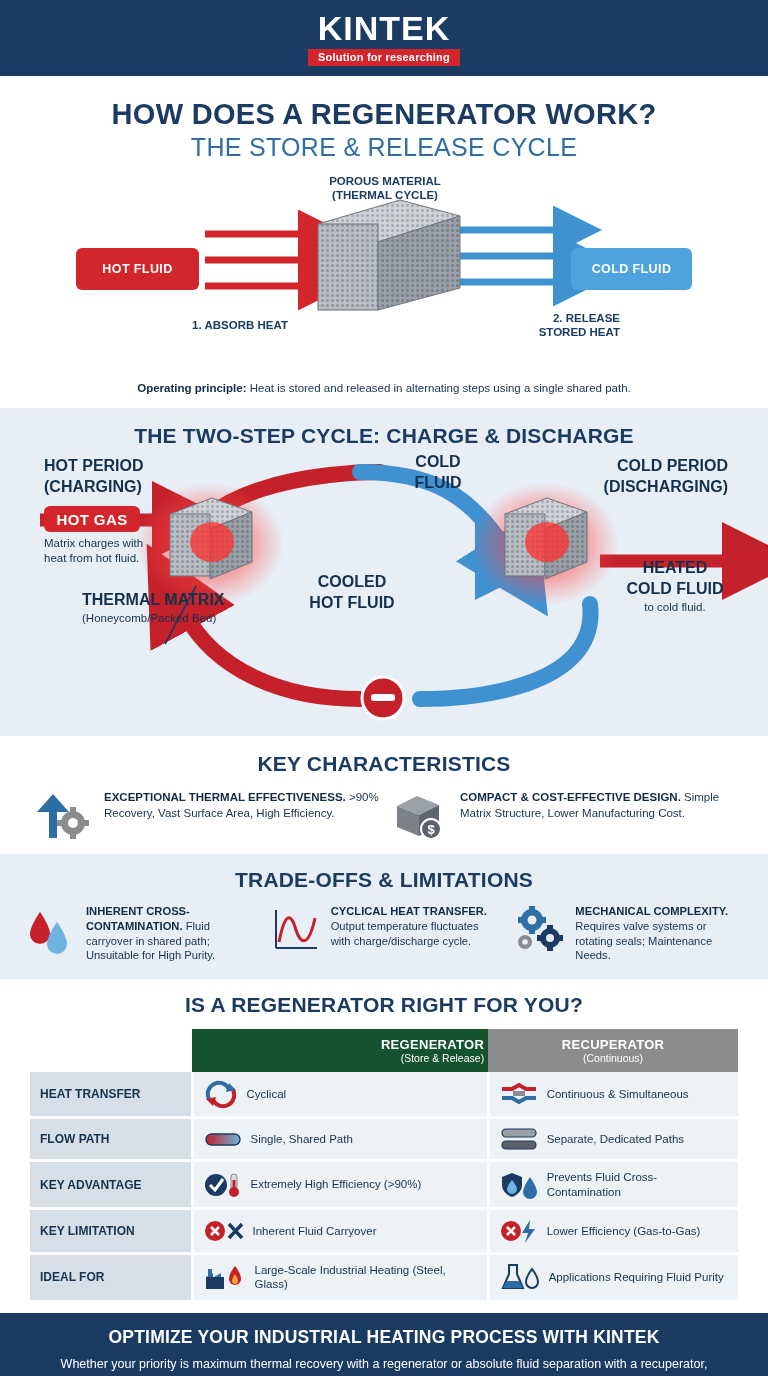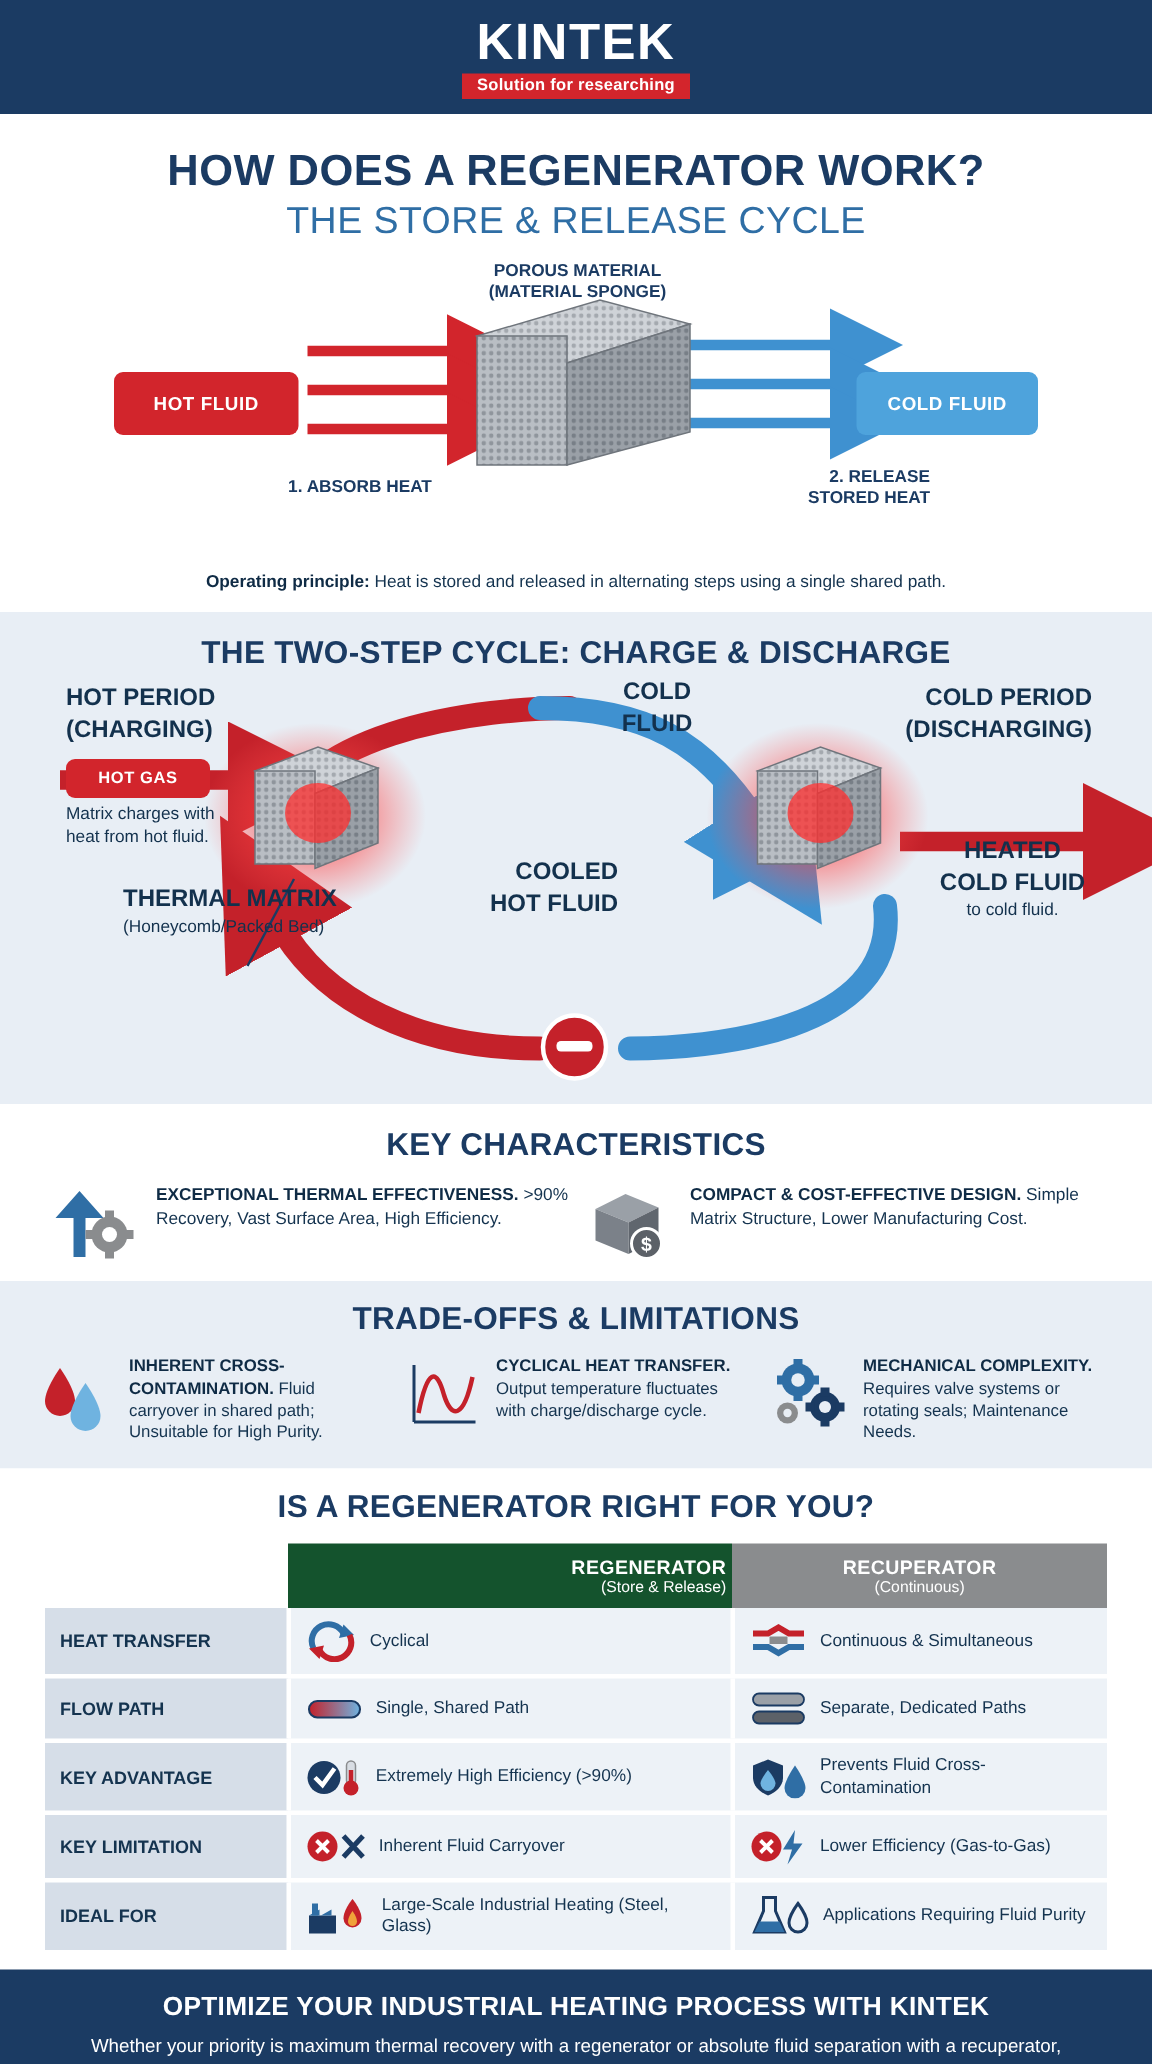--- a/index.html
+++ b/index.html
@@ -168,21 +168,21 @@
 
       <g>
         <polygon points="318,46 400,22 460,38 378,64" fill="url(#meshTop)" stroke="#6f757c" stroke-width="1"></polygon>
         <rect x="318" y="46" width="60" height="86" fill="url(#mesh)" stroke="#6f757c" stroke-width="1"></rect>
         <polygon points="378,64 460,38 460,110 378,132" fill="url(#meshSide)" stroke="#6f757c" stroke-width="1"></polygon>
       </g>
     </svg>
 
     <div class="hero-label" style="left:270px; top:-4px; width:230px;text-align:center;">
       <span>POROUS MATERIAL</span><br>
-      <span>(MATERIAL SPONGE)</span>
+      <span>(THERMAL CYCLE)</span>
     </div>
 
     <div class="pill hot">HOT FLUID</div>
     <div class="pill cold">COLD FLUID</div>
 
     <div class="hero-label" style="left:140px; top:140px; width:200px;">1. ABSORB HEAT</div>
     <div class="hero-label" style="left:420px; top:133px; width:200px;text-align:right;">
       <span>2. RELEASE</span><br>
       <span>STORED HEAT</span>
     </div>
@@ -262,30 +262,30 @@
         </g>
 
         <line x1="165" y1="190" x2="196" y2="132" stroke="#1b3b63" stroke-width="1.6"></line>
       </svg>
 
       <div class="cyc-txt" style="left:44px; top:2px; width:150px;">
         <span class="bold">HOT PERIOD</span><br>
         <span class="bold">(CHARGING)</span>
       </div>
 
-      <div class="pill hot" style="left:44px; top:52px; width:96px; height:26px; font-size:11px;">HOT GAS</div>
+      <div class="pill hot" style="left:44px; top:52px; width:96px; height:26px; font-size:15px;">HOT GAS</div>
 
       <div class="cyc-txt" style="left:44px; top:82px; width:120px;">Matrix charges with heat from hot fluid.</div>
 
       <div class="cyc-txt" style="left:82px; top:136px; width:190px;">
         <span class="bold">THERMAL MATRIX</span><br>
         <span>(Honeycomb/Packed Bed)</span>
       </div>
 
-      <div class="cyc-txt" style="left:292px; top:118px; width:120px; text-align:right;">
+      <div class="cyc-txt" style="left:292px; top:118px; width:120px; text-align:center;">
         <span class="bold">COOLED</span><br>
         <span class="bold">HOT FLUID</span>
       </div>
 
       <div class="cyc-txt" style="left:388px; top:-2px; width:100px; text-align:center;">
         <span class="bold">COLD</span><br>
         <span class="bold">FLUID</span>
       </div>
 
       <div class="cyc-txt" style="left:600px; top:2px; width:128px; text-align:right;">

